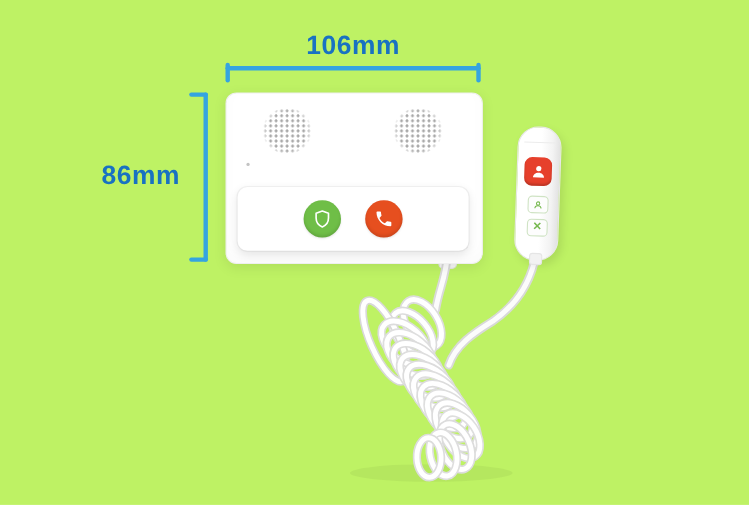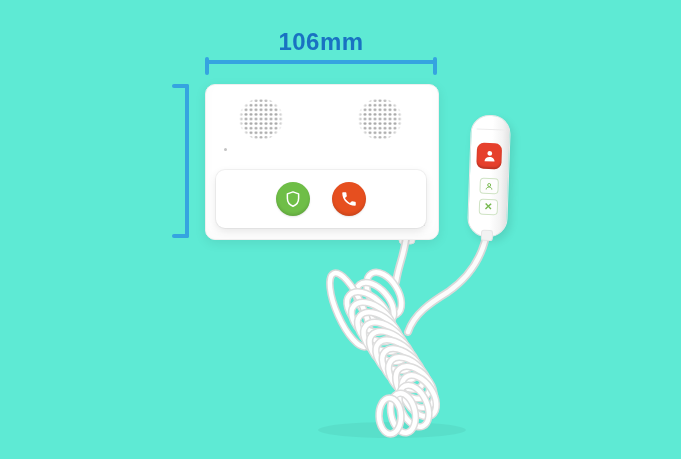--- a/index.html
+++ b/index.html
@@ -1,17 +1,17 @@
 <!DOCTYPE html>
 <html><head>
 <meta charset="utf-8">
 <style>
   html,body { margin:0; padding:0; background:#ffffff; }
   .stage {
-    position:relative; width:681px; height:459px; background:#5eead4;
+    position:relative; width:681px; height:459px; background:#bef264;
     overflow:hidden; font-family:"Liberation Sans", sans-serif; margin:0 auto;
   }
   .wire-layer { position:absolute; left:0; top:0; z-index:0; }
 
   
   .dim-label {
     position:absolute; z-index:3; font-weight:bold; font-size:24px;
     color:#1972c2; letter-spacing:0.5px; text-align:center;
   }
   .dim-label-w { left:205px; top:28px; width:232px; }
@@ -143,20 +143,21 @@
     <ellipse cx="414" cy="406" rx="22" ry="13" transform="rotate(66 414 406)" stroke="#dcdcdc" stroke-width="7.5"></ellipse>
     <ellipse cx="414" cy="406" rx="22" ry="13" transform="rotate(66 414 406)" stroke="#ffffff" stroke-width="4.5"></ellipse>
     <ellipse cx="403" cy="413" rx="20" ry="12" transform="rotate(78 403 413)" stroke="#dedede" stroke-width="7.5"></ellipse>
     <ellipse cx="403" cy="413" rx="20" ry="12" transform="rotate(78 403 413)" stroke="#ffffff" stroke-width="4.5"></ellipse>
     <ellipse cx="390" cy="416" rx="18" ry="11" transform="rotate(88 390 416)" stroke="#dcdcdc" stroke-width="7.5"></ellipse>
     <ellipse cx="390" cy="416" rx="18" ry="11" transform="rotate(88 390 416)" stroke="#ffffff" stroke-width="4.5"></ellipse>
   </svg>
 
   <div class="dim-label dim-label-w">106mm</div>
   <div class="dim-line-h"></div>
+  <div class="dim-label dim-label-h">86mm</div>
   <div class="dim-line-v"></div>
 
   <div class="panel">
     <div class="speaker speaker-left"></div>
     <div class="speaker speaker-right"></div>
     <div class="micro-dot micro-dot-1"></div>
     <div class="micro-dot micro-dot-2"></div>
 
     <div class="inner-card">
       <div class="round-btn btn-green">

